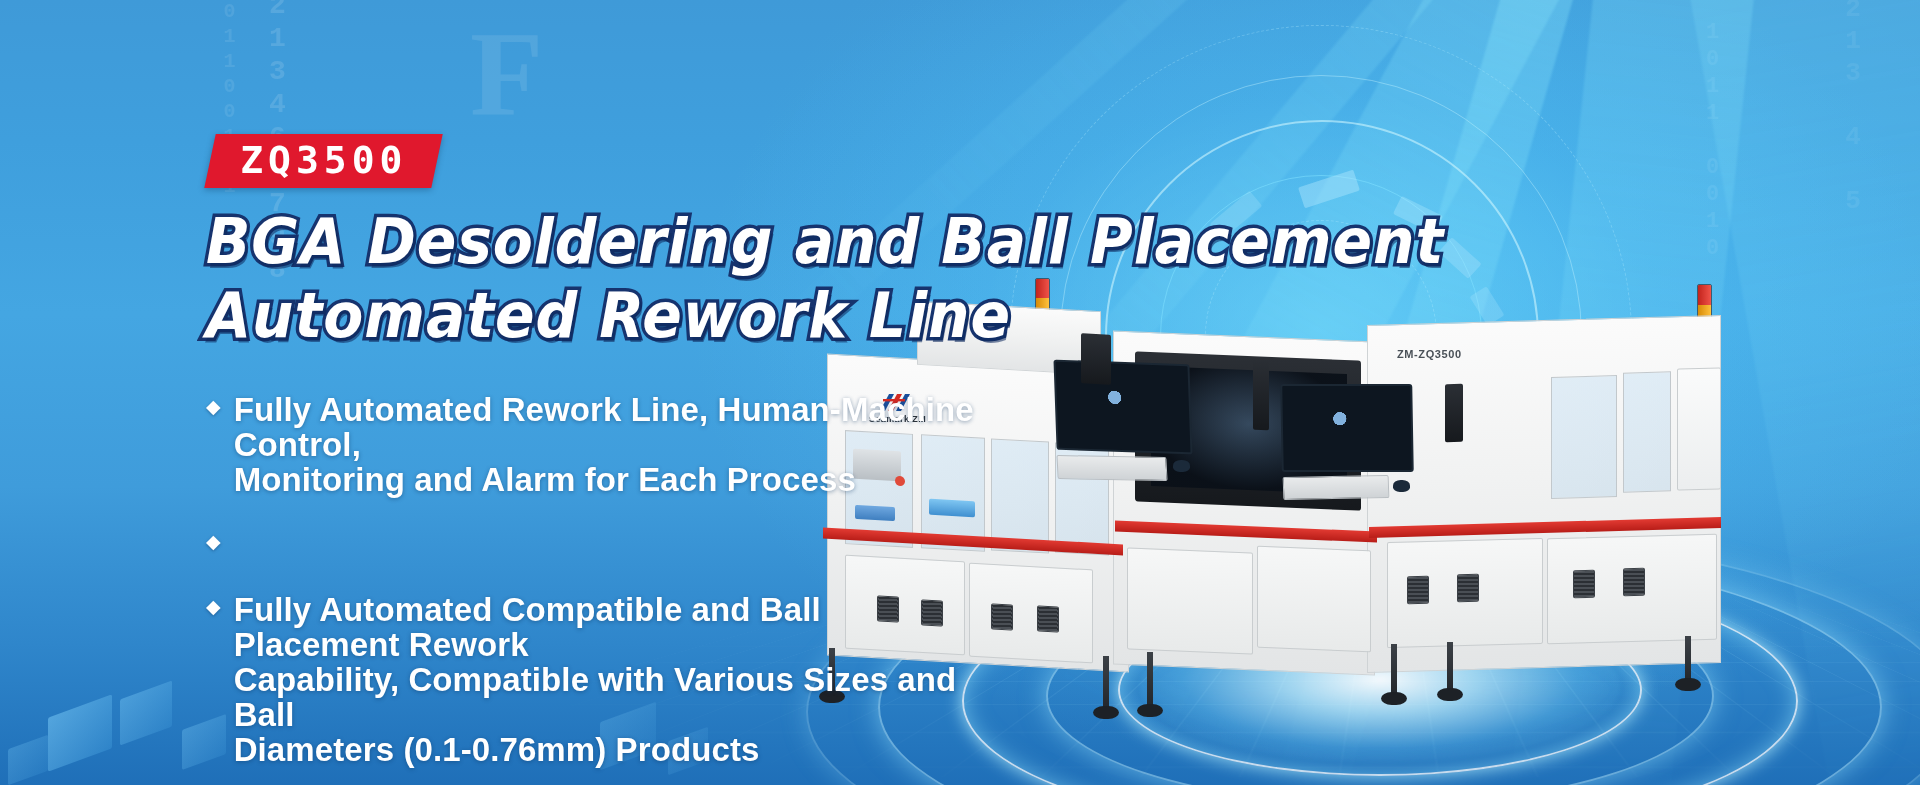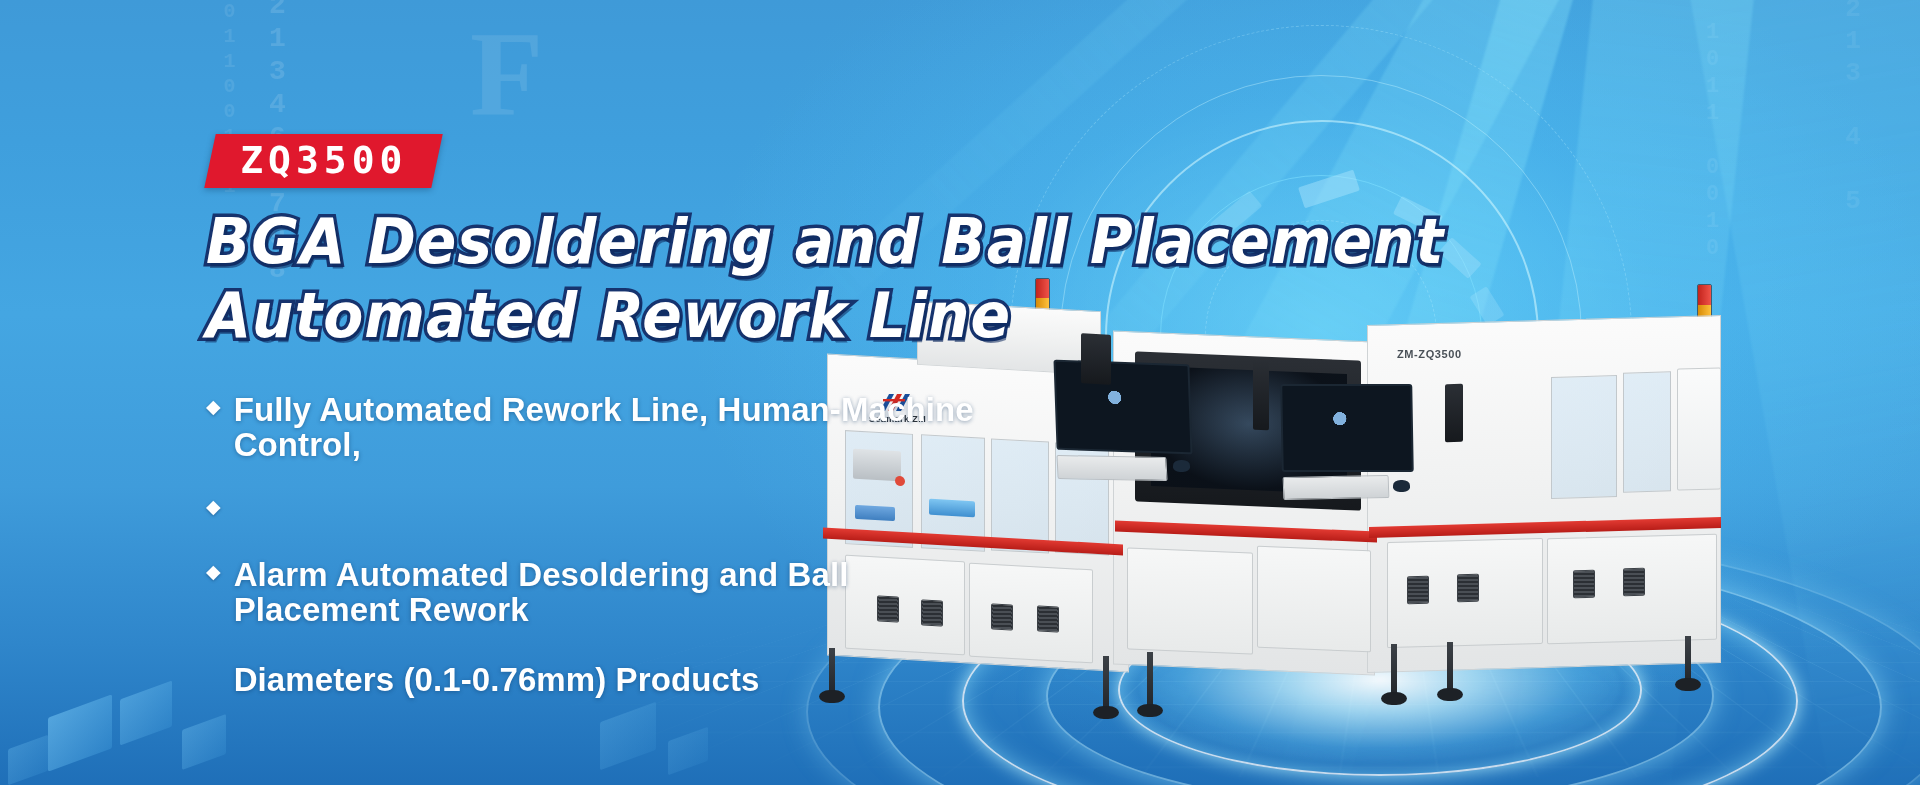--- a/index.html
+++ b/index.html
@@ -302,35 +302,36 @@
       <span>BGA Desoldering and Ball Placement</span>
       <span>Automated Rework Line</span>
     </div>
 
     <div class="bullets">
 
       <div class="bullet">
         <span class="bullet-mark">◆</span>
         <span class="bullet-text">
           <span>Fully Automated Rework Line, Human-Machine Control,</span><br>
+          <span>Monitoring and Alarm for Each Process</span>
         </span>
       </div>
 
       <div class="bullet">
         <span class="bullet-mark">◆</span>
         <span class="bullet-text">
           <br>
         </span>
       </div>
 
       <div class="bullet">
         <span class="bullet-mark">◆</span>
         <span class="bullet-text">
-          <span>Alarm Automated Desoldering and Ball Placement Rework</span><br>
-          <br>
+          <span>Fully Automated Compatible and Ball Placement Rework</span><br>
+          <span>Capability, Compatible with Various Sizes and Ball</span><br>
           <span>Diameters (0.1-0.76mm) Products</span>
         </span>
       </div>
 
     </div>
   </div>
 
 </div>
 
 </body></html>

